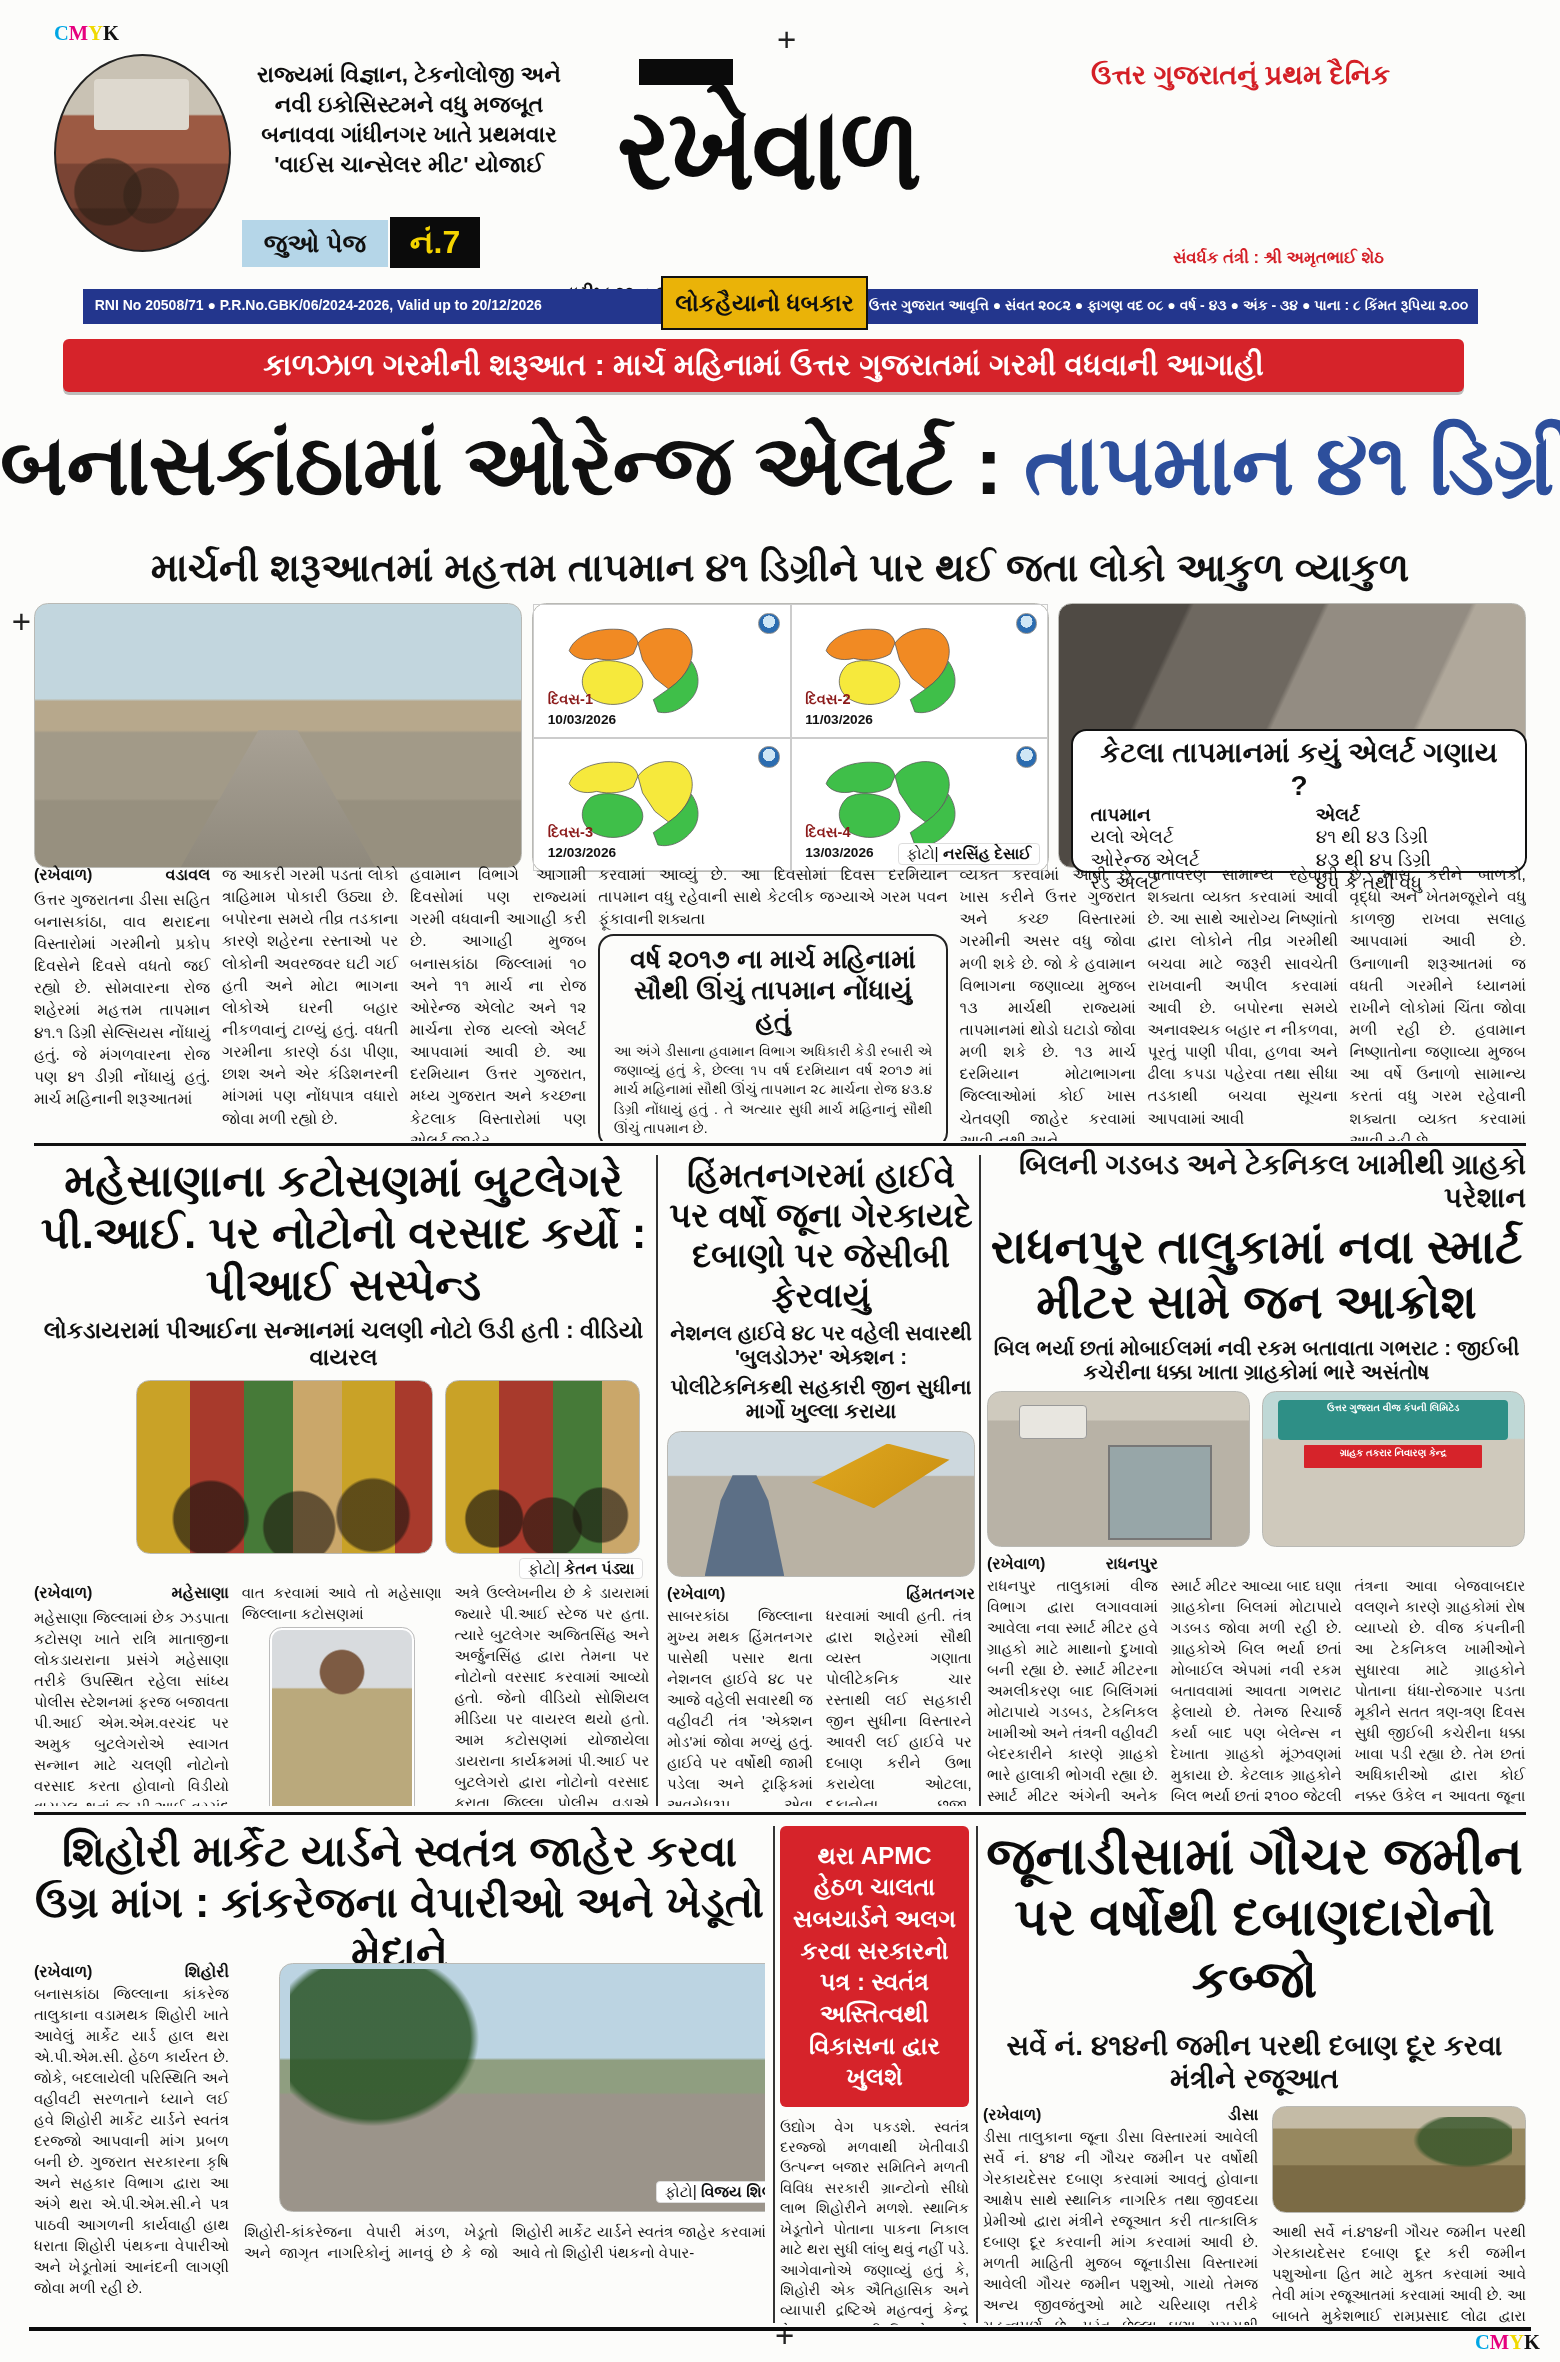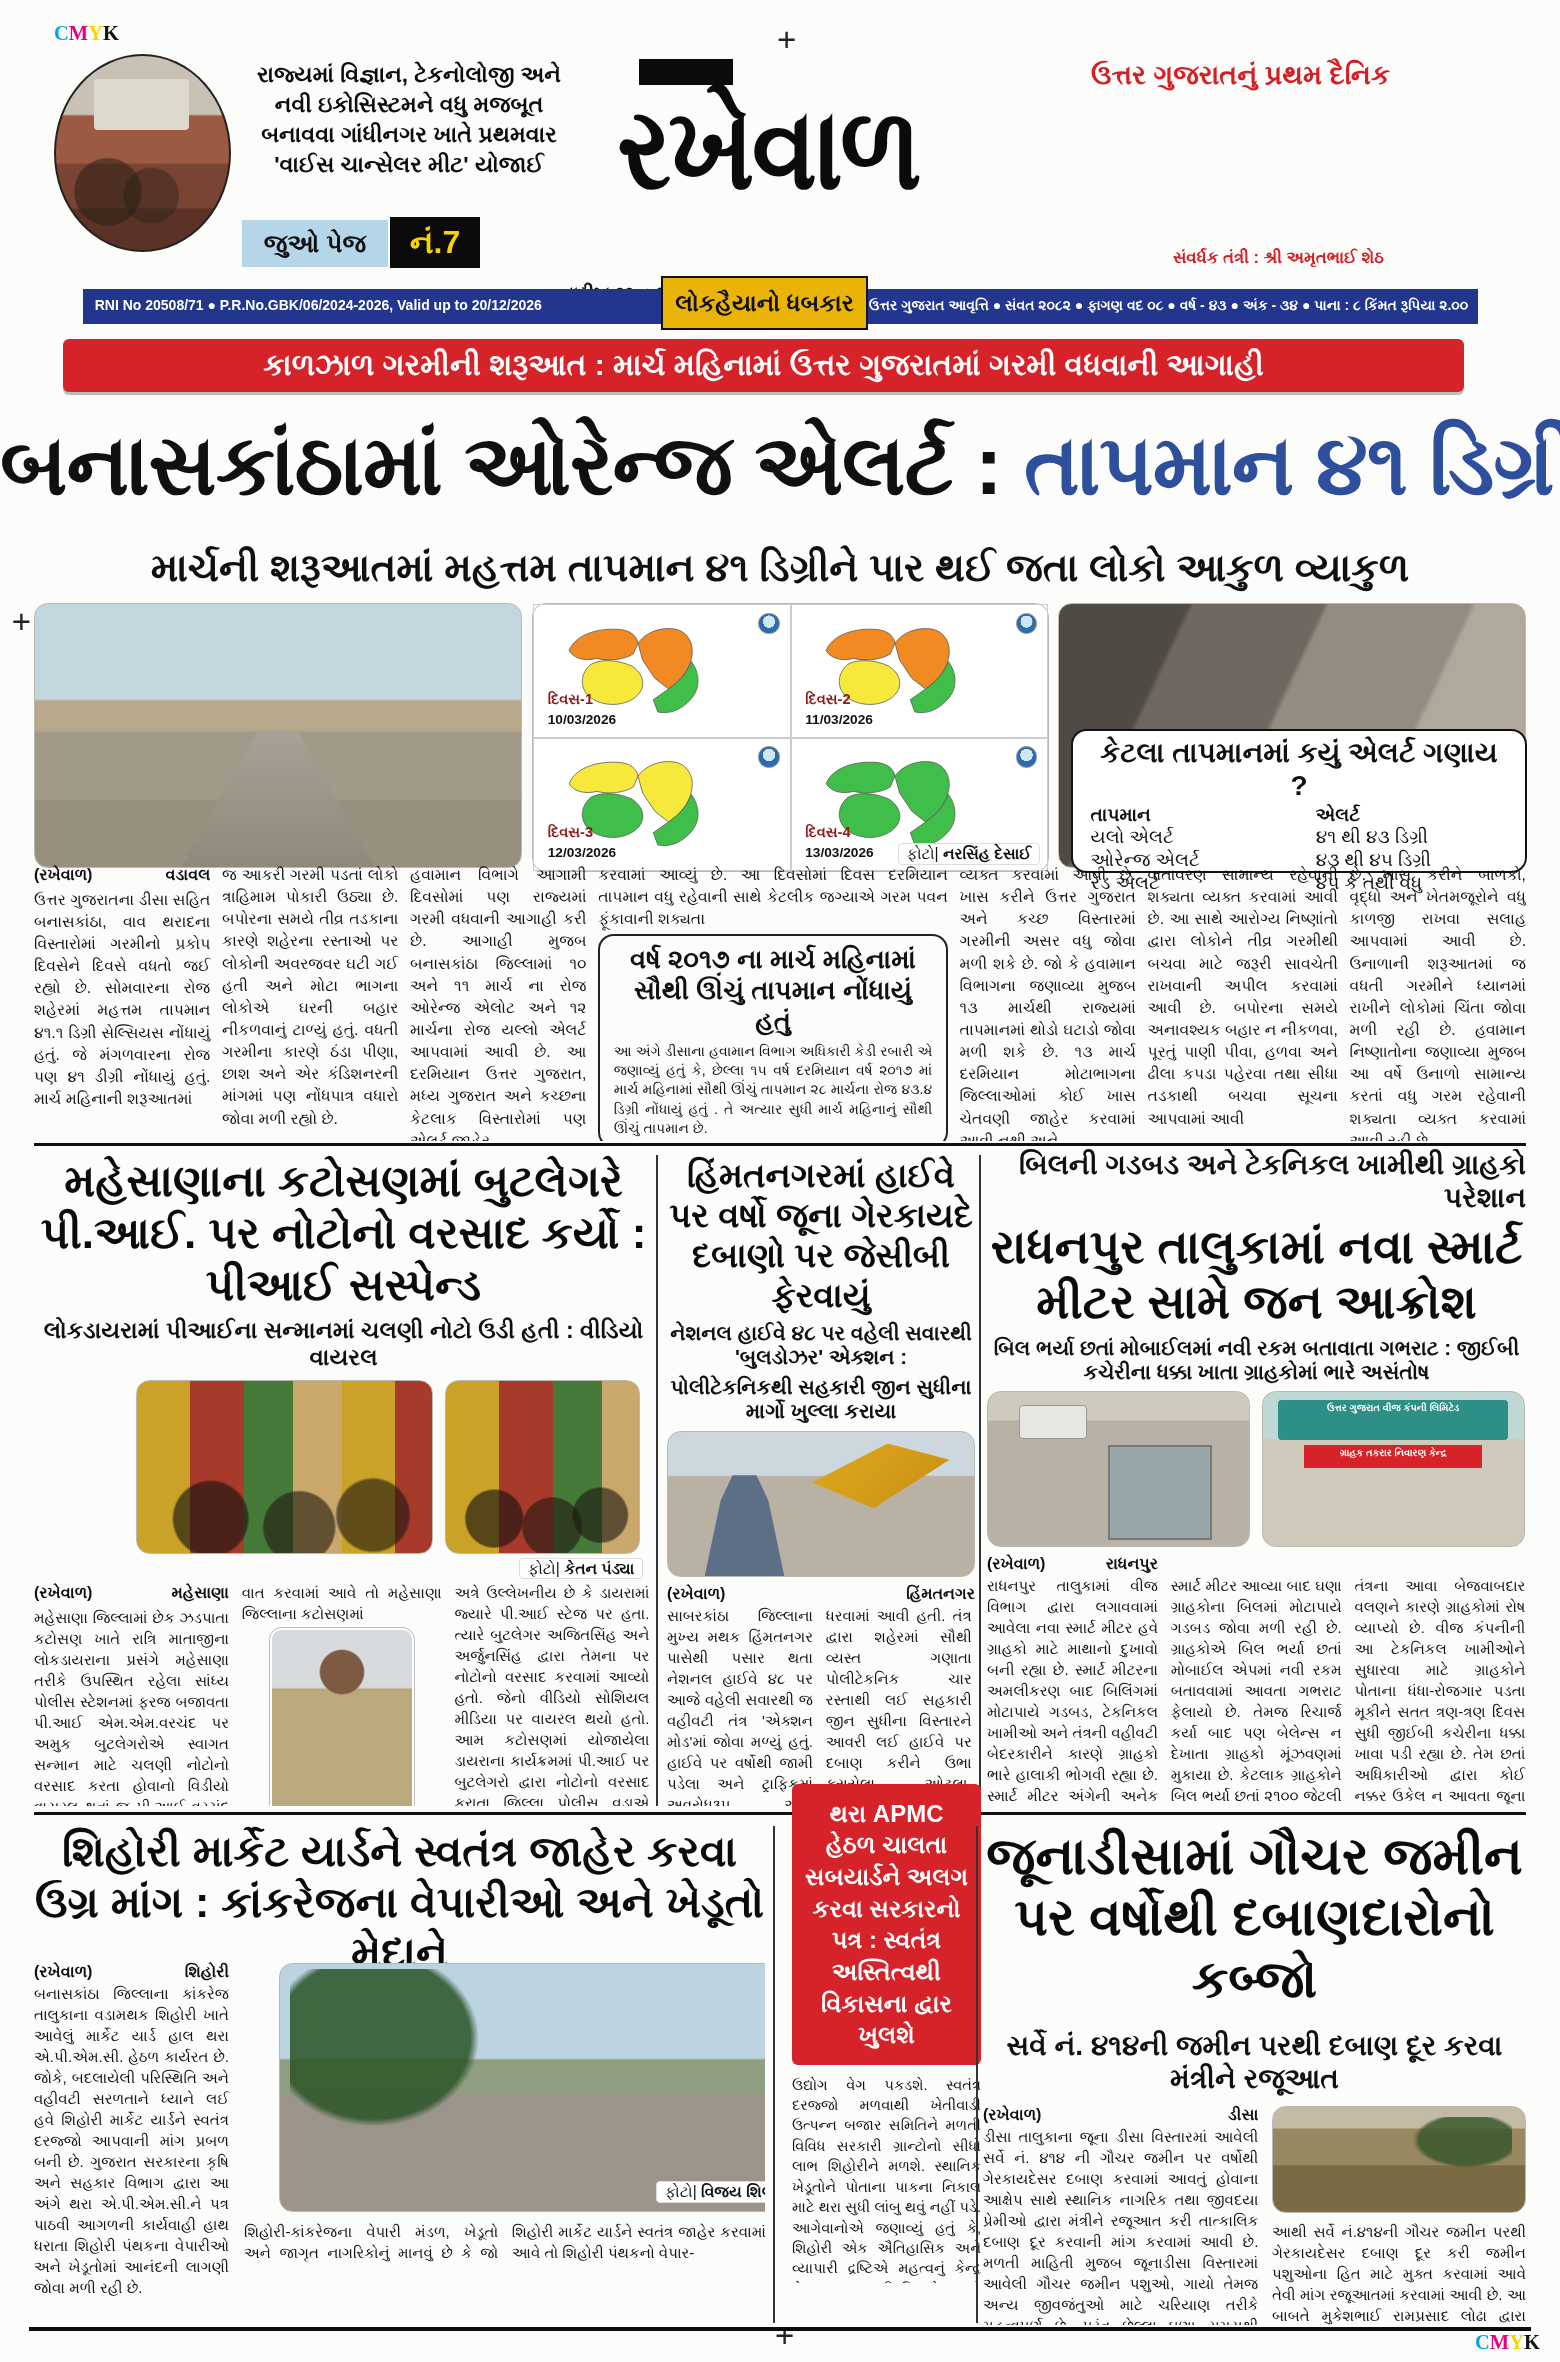--- a/index.html
+++ b/index.html
@@ -113,21 +113,21 @@
   .shopA .door { position:absolute; left:46%; top:34%; width:40%; height:62%; background:#97a6a8; border:2px solid #777; }
   .shopB { background: linear-gradient(180deg,#bfd8d6 0 30%, #cfc9bc 31% 100%); }
   .shopB .sign { position:absolute; left:6%; top:5%; width:88%; height:26%; background:#2e8f86; border-radius:3.9px; color:#fff; font-size:9.8px; font-weight:700; text-align:center; line-height:1.2; padding-top:2px; }
   .shopB .pill { position:absolute; left:16%; top:34%; width:68%; height:15%; background:#d6232a; border-radius:1px; color:#fff; font-size:9.8px; font-weight:700; text-align:center; line-height:1.6; }
 
   
   #blockD { position:absolute; left:34px; top:1826px; width:731px; height:499px; overflow:hidden; }
   #blockD .sec-head { font-size:43px; }
   .yard { background: linear-gradient(180deg,#bcd4e2 0 38%, #8f9e80 39% 52%, #9b948a 53% 100%); margin-left: 35px; }
   .yard .tree { position:absolute; left:2%; top:2%; width:40%; height:70%; background:radial-gradient(ellipse at 40% 40%, rgba(42,84,38,.85) 0 55%, transparent 60%); }
-  #blockE { position:absolute; left:780px; top:1784px; width:189px; height:499px; overflow:hidden;margin-left:12px; }
+  #blockE { position:absolute; left:780px; top:1826px; width:189px; height:499px; overflow:hidden; }
   .redbox { background:#d6232a; border-radius:5.9px; color:#fff; font-weight:800; font-size:24px; line-height:1.32; text-align:center; padding:13.7px 9.8px; }
   #blockE .body1 { margin-top:9.8px; font-size:14.6px; line-height:1.4; text-align:justify; }
   #blockF { position:absolute; left:983px; top:1826px; width:543px; height:499px; overflow:hidden; }
   #blockF .sec-head { font-size:52px;text-align:center; }
   #blockF .sec-sub { font-size:28px; margin-top:20px; }
   .field { background: linear-gradient(180deg,#c4bba6 0 20%, #97885f 21% 55%, #7b6b45 56% 100%); }
   .field .bush { position:absolute; right:5%; top:10%; width:45%; height:55%; background:radial-gradient(ellipse at 60% 40%, rgba(52,84,40,.8) 0 50%, transparent 56%); }
 </style>
 </head>
 <body>

